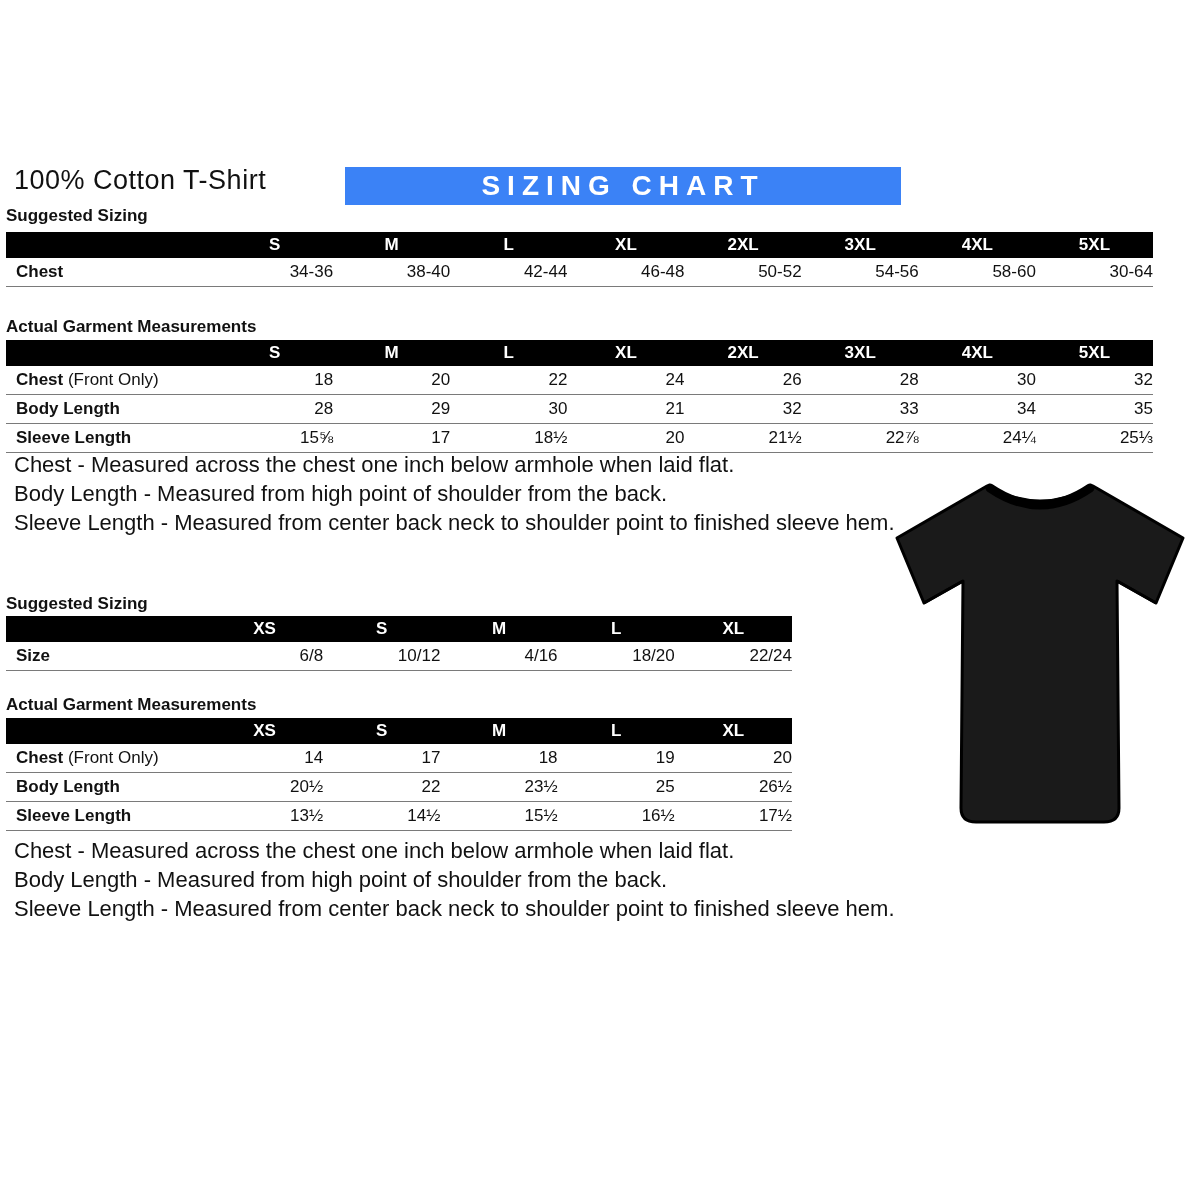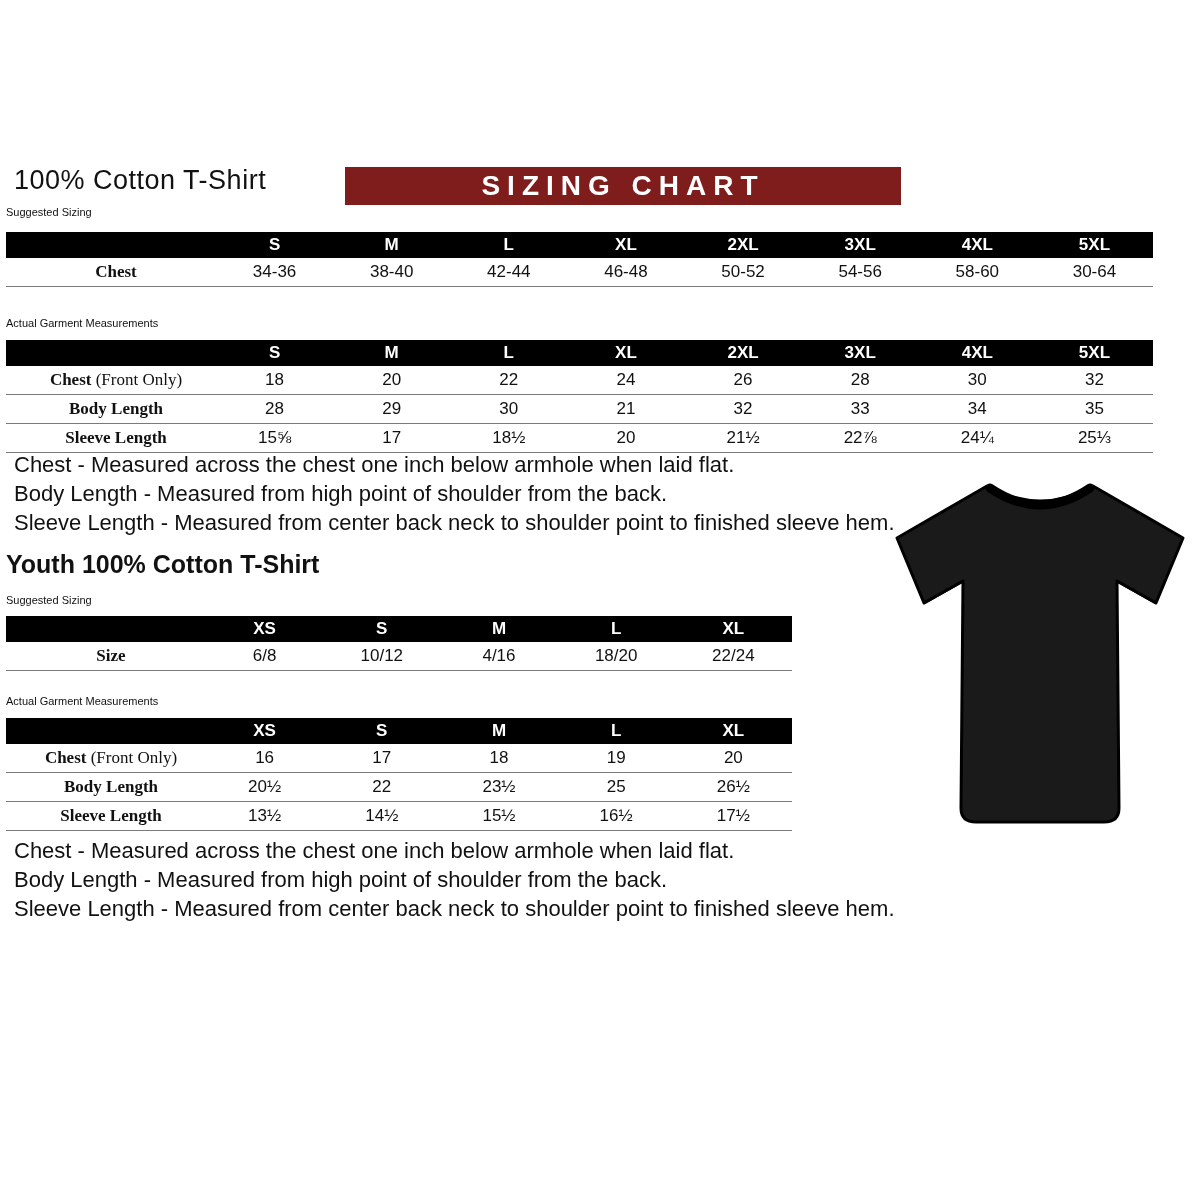--- a/index.html
+++ b/index.html
@@ -9,41 +9,41 @@
     color:#111;
   }
   #page{position:relative;width:1200px;height:1200px;background:#fff;overflow:hidden;border-radius:11px;}
 
   .main-title{
     position:absolute;left:14px;top:165px;
     font-size:27px;font-weight:400;color:#111;letter-spacing:.5px;
   }
   .banner{
     position:absolute;left:345px;top:167px;width:556px;height:38px;
-    background:#7f1d1d;color:#fff;display:flex;align-items:center;justify-content:center;
+    background:#3b82f6;color:#fff;display:flex;align-items:center;justify-content:center;
     font-size:28px;font-weight:700;letter-spacing:7px;
   }
   .section-label{
-    position:absolute;left:6px;font-size:11px;color:#111;
+    position:absolute;left:6px;font-size:17px;color:#111;font-weight:bold;
   }
   .table-wrap{position:absolute;left:6px;}
   .table-wrap.adult{width:1147px;}
   .table-wrap.youth{width:786px;}
 
   table.size-table{border-collapse:collapse;width:100%;table-layout:fixed;}
   table.size-table thead th{
     background:#000;color:#fff;font-weight:700;font-size:17px;
     padding:3px 0;text-align:center;
   }
   table.size-table td{
-    font-size:17px;padding:4px 0;text-align:center;color:#111;background:#fff;
+    font-size:17px;padding:4px 0;text-align:right;color:#111;background:#fff;
   }
   table.size-table tbody tr{border-bottom:1.5px solid #7a7a7a;}
   table.size-table th.label-col, table.size-table td.label-col{
-    text-align:center;padding-left:10px;font-family:Liberation Serif, serif;
+    text-align:left;padding-left:10px;
   }
   .table-wrap.adult th.label-col,.table-wrap.adult td.label-col{width:200px;}
   .table-wrap.youth th.label-col,.table-wrap.youth td.label-col{width:190px;}
   td.label-col b{font-weight:700;}
 
   .notes-block{position:absolute;left:14px;}
   .notes-block .note{
     margin:0 0 11px 0;font-size:22px;color:#111;line-height:18px;
   }
   .youth-title{
@@ -145,21 +145,20 @@
         </tbody>
       </table>
     </div>
 
   <div class="notes-block" style="top:456px;">
       <p class="note">Chest - Measured across the chest one inch below armhole when laid flat.</p>
       <p class="note">Body Length - Measured from high point of shoulder from the back.</p>
       <p class="note">Sleeve Length - Measured from center back neck to shoulder point to finished sleeve hem.</p>
     </div>
 
-  <div class="youth-title">Youth 100% Cotton T-Shirt</div>
 
   <div class="section-label" style="top:594px;">Suggested Sizing</div>
   <div class="table-wrap youth" style="top:616px;">
       <table class="size-table">
         <thead>
           <tr>
             <th class="label-col"></th>
             <th>XS</th>
             <th>S</th>
             <th>M</th>
@@ -189,21 +188,21 @@
             <th>XS</th>
             <th>S</th>
             <th>M</th>
             <th>L</th>
             <th>XL</th>
           </tr>
         </thead>
         <tbody>
           <tr>
             <td class="label-col"><b>Chest</b> (Front Only)</td>
-            <td>16</td>
+            <td>14</td>
             <td>17</td>
             <td>18</td>
             <td>19</td>
             <td>20</td>
           </tr>
           <tr>
             <td class="label-col"><b>Body Length</b></td>
             <td>20½</td>
             <td>22</td>
             <td>23½</td>

